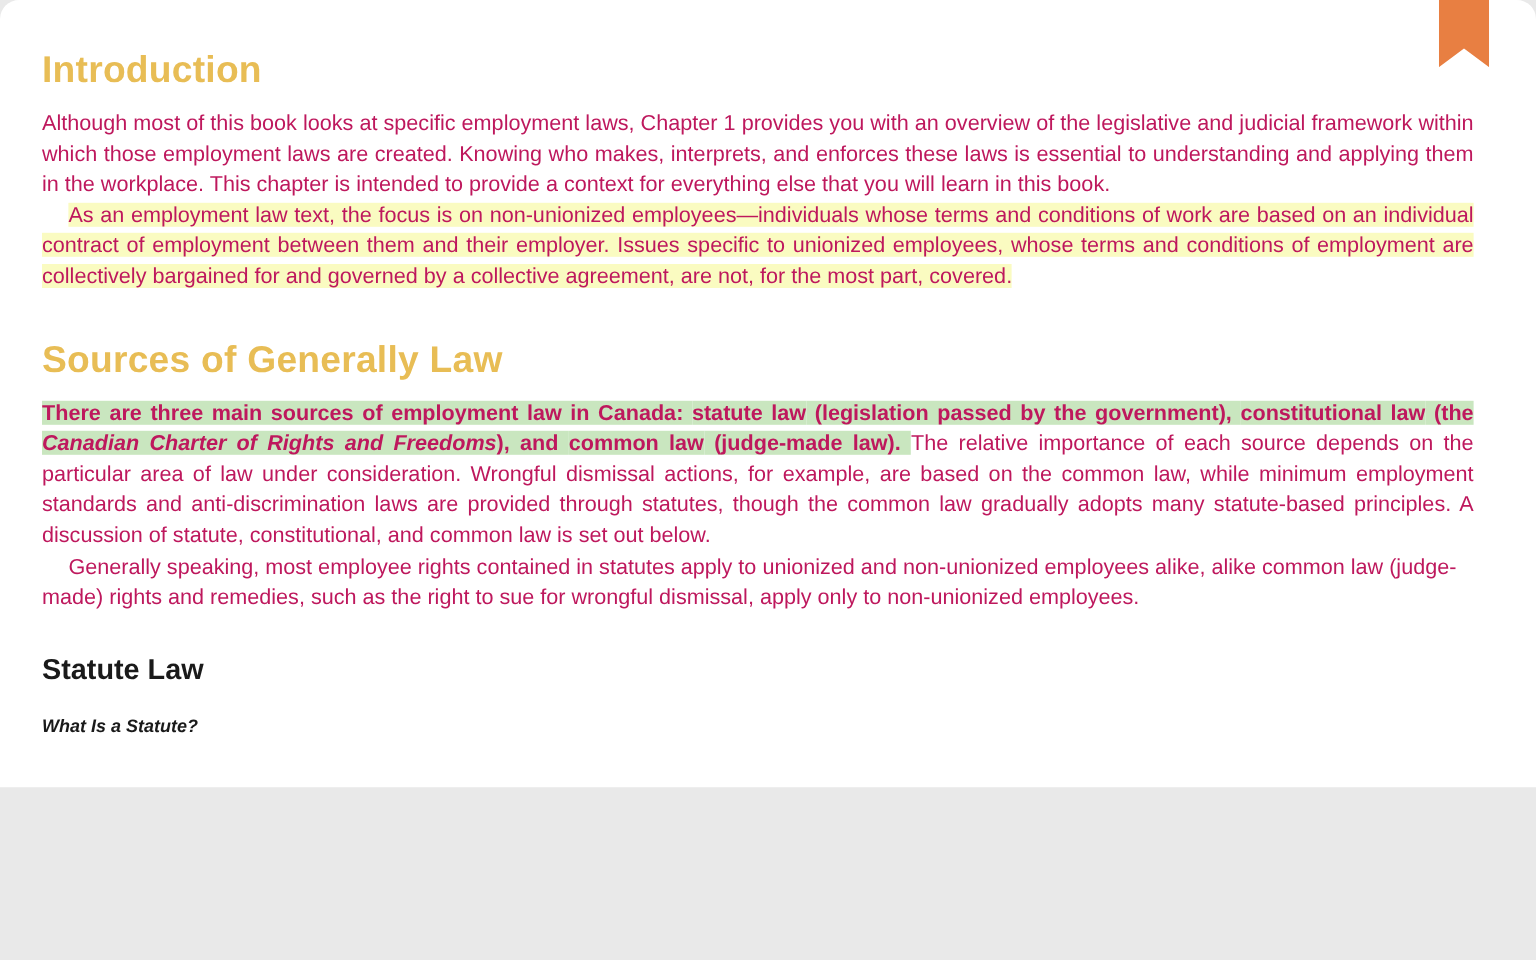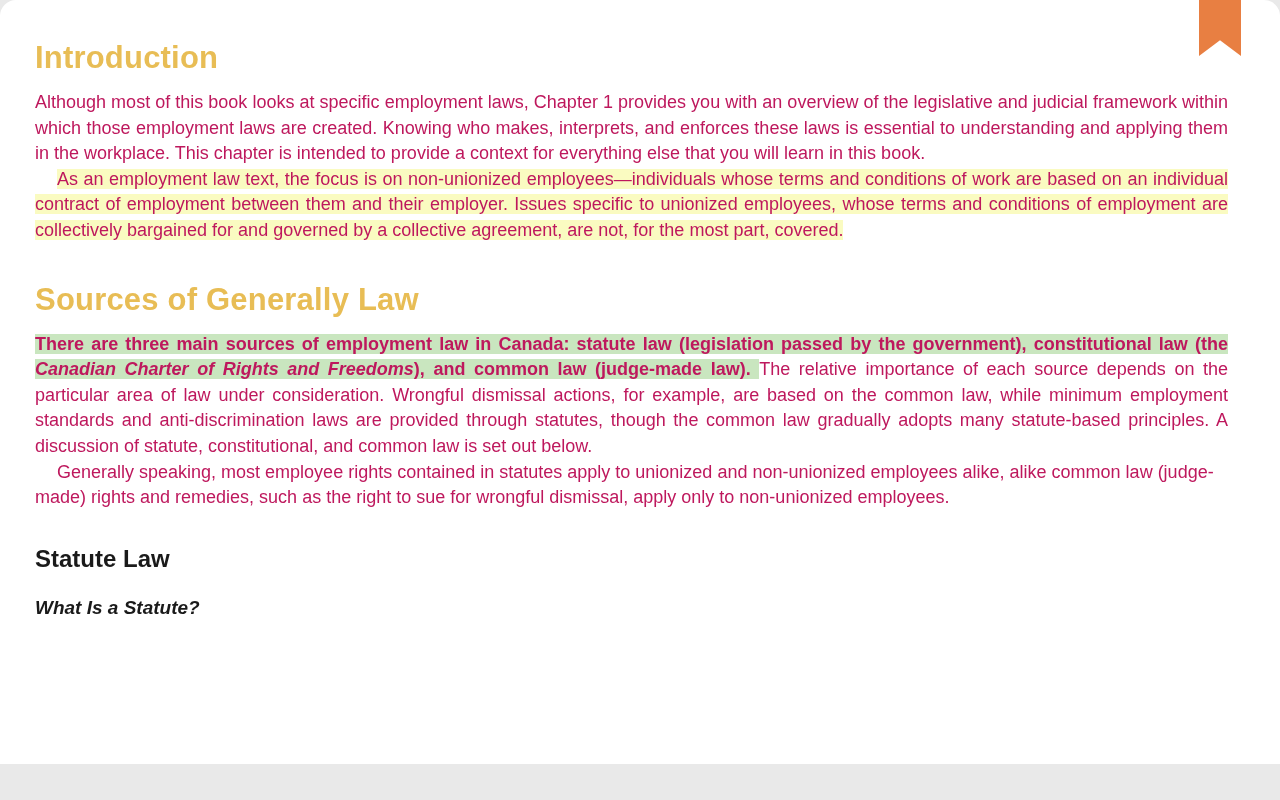--- a/index.html
+++ b/index.html
@@ -7,21 +7,21 @@
   body {
     width: 1280px;
     height: 800px;
     background: #e9e9e9;
     font-family: "Liberation Sans", sans-serif;
     overflow: hidden;
   }
   .page {
     position: relative;
     width: 1280px;
-    height: 764px;
+    height: 656px;
     background: #ffffff;
     border-radius: 16px 16px 0 0;
     padding: 30px 52px 0 35px;
     color: #212121;
     overflow: hidden;
   }
   .bookmark {
     position: absolute;
     top: 0;
     left: 1199px;
@@ -39,21 +39,21 @@
   }
   h1.gold.spaced { margin-top: 38px; }
   h2.sub {
     margin: 34px 0 0 0;
     font-size: 24px;
     font-weight: bold;
     color: #1a1a1a;
   }
   h3.subsub {
     margin: 24px 0 0 0;
-    font-size: 19px;
+    font-size: 15px;
     font-weight: bold;
     font-style: italic;
     color: #1a1a1a;
   }
   p.body {
     margin: 0;
     font-size: 18px;
     line-height: 25.6px;
     color: #be185d;
   }

